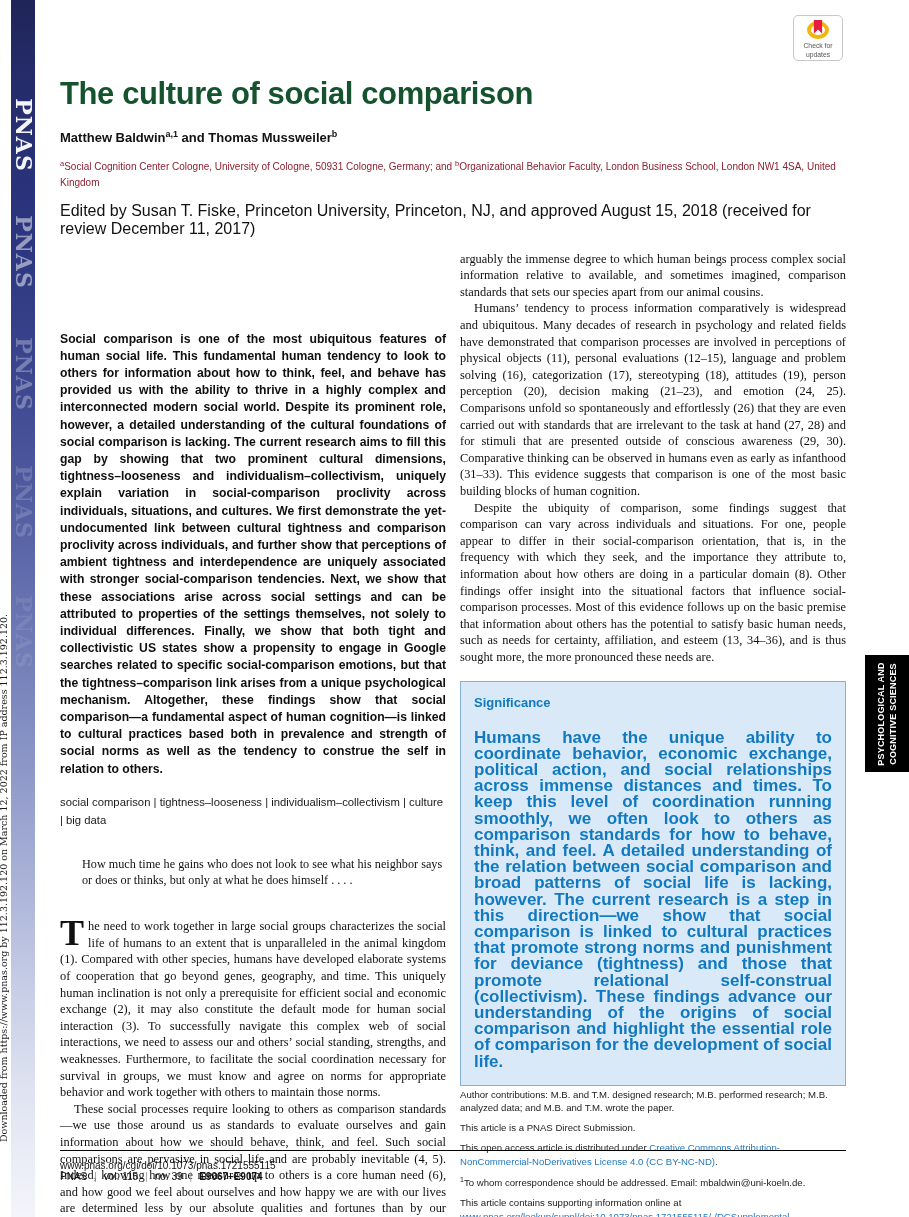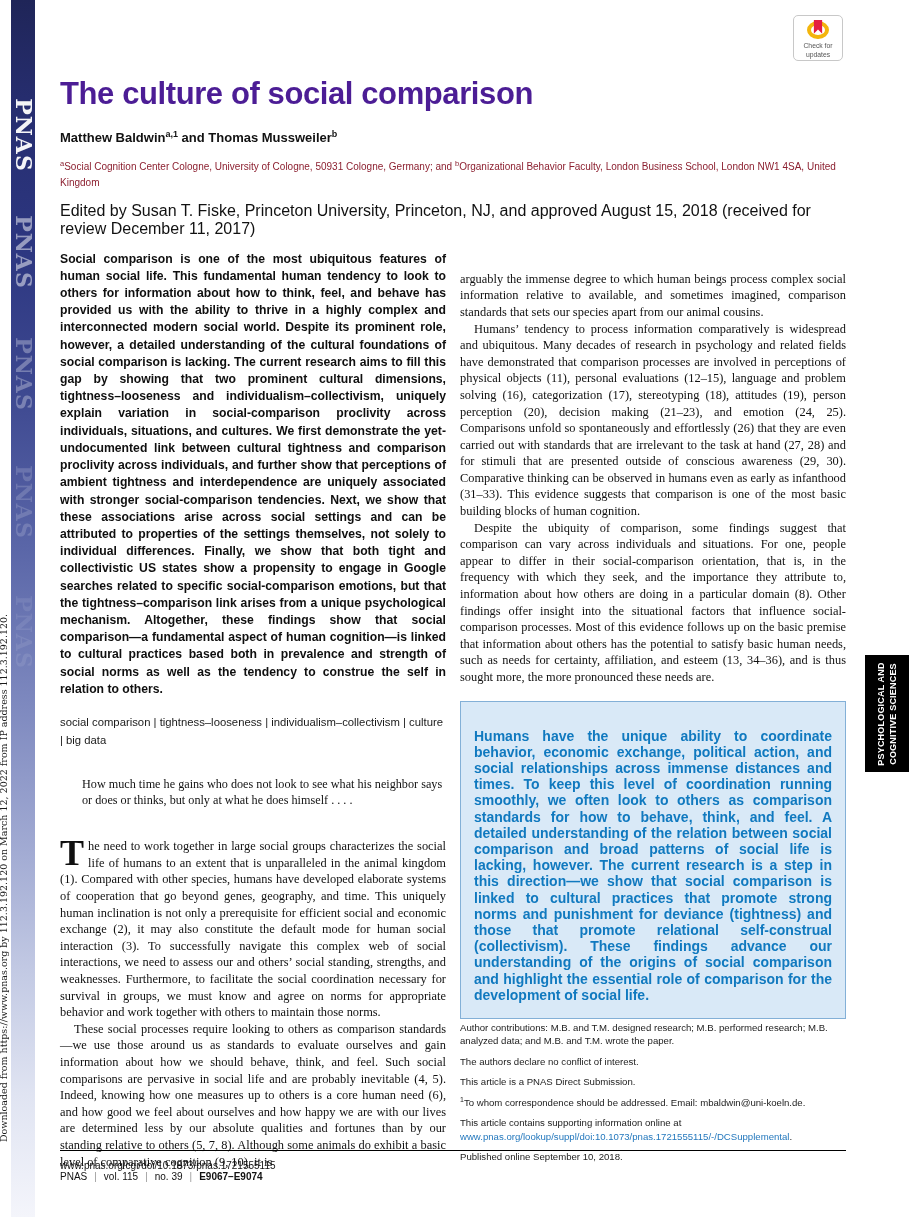--- a/index.html
+++ b/index.html
@@ -27,21 +27,21 @@
   
   .badge{position:absolute;top:15px;right:66px;width:50px;height:46px;border:1px solid #c8c8c8;border-radius:5px;
          background:#fff;display:flex;flex-direction:column;align-items:center;padding-top:5px;box-sizing:border-box;cursor:pointer;}
   .ring{width:14px;height:14px;border-radius:50%;border:4px solid #f3b50c;position:relative;}
   .bookmark{position:absolute;top:-5px;left:50%;transform:translateX(-50%);width:9px;height:14px;background:#e41d41;
             clip-path:polygon(0 0,100% 0,100% 100%,50% 68%,0 100%);}
   .badge-text{margin-top:3px;font-family:"Liberation Sans",sans-serif;font-size:6.8px;line-height:1.3;color:#555;text-align:center;}
 
   
   .content{position:absolute;left:60px;top:60px;width:786px;}
-  .title{font-family:"Liberation Sans",sans-serif;font-weight:bold;font-size:31px;letter-spacing:-.4px;margin:16px 0 0 0;color:#4c1d95;}
+  .title{font-family:"Liberation Sans",sans-serif;font-weight:bold;font-size:31px;letter-spacing:-.4px;margin:16px 0 0 0;color:#14532d;}
   .authors{font-family:"Liberation Sans",sans-serif;font-weight:bold;font-size:13px;margin-top:17px;}
   .authors sup{font-size:9px;}
   .affil{font-family:"Liberation Sans",sans-serif;font-size:10px;line-height:1.5;color:#8c2030;margin-top:13px;}
   .affil sup{font-size:7.5px;}
   .edited{font-family:"Liberation Sans",sans-serif;font-size:16px;color:#111;margin-top:12px;margin-bottom:13px;}
 
   .cols{display:flex;gap:14px;align-items:flex-end;}
   .col{width:386px;}
 
   .abstract{font-family:"Liberation Sans",sans-serif;font-weight:bold;font-size:12.2px;line-height:17.2px;
@@ -52,22 +52,22 @@
   .quote-attrib{text-align:right;margin-top:7px;font-size:12.2px;padding-right:2px;}
   .quote-attrib .src{font-style:italic;}
 
   .body-text{margin-top:30px;}
   .body-text p{font-size:12.4px;line-height:16.6px;text-align:justify;margin:0;color:#101010;}
   .body-text p.indent{text-indent:14px;}
   .dropcap{float:left;font-size:36px;line-height:27px;font-weight:bold;margin:2px 4px 0 0;}
 
   .sig-box{background:#d9e9f7;border:1px solid #83b0d7;padding:13px 13px 15px;box-sizing:border-box;margin-top:15px;}
   .sig-head{font-family:"Liberation Sans",sans-serif;font-weight:bold;font-size:13px;color:#1079bf;}
-  .sig-body{font-family:"Liberation Sans",sans-serif;font-weight:bold;font-size:14px;line-height:16.2px;
-            color:#1079bf;text-align:justify;margin-top:13px;}
+  .sig-body{font-family:"Liberation Sans",sans-serif;font-weight:bold;font-size:17px;line-height:16.2px;
+            color:#1079bf;text-align:justify;margin-top:20px;}
 
   .footnotes{padding-top:2px;font-family:"Liberation Sans",sans-serif;font-size:9.6px;
              line-height:1.38;color:#222;}
   .footnotes p{margin:0 0 7px 0;}
   .footnotes sup{font-size:7px;}
   .link{color:#2478bd;cursor:pointer;}
 
   .footer{position:absolute;left:60px;top:1150px;width:786px;border-top:1.5px solid #000;padding-top:9px;
           display:flex;justify-content:space-between;align-items:baseline;
           font-family:"Liberation Sans",sans-serif;font-size:10px;color:#111;flex-direction:column;}
@@ -136,27 +136,28 @@
       </div>
 
       <div class="col">
         <div class="body-text" style="margin-top:0">
           <p>arguably the immense degree to which human beings process complex social information relative to available, and sometimes imagined, comparison standards that sets our species apart from our animal cousins.</p>
           <p class="indent">Humans’ tendency to process information comparatively is widespread and ubiquitous. Many decades of research in psychology and related fields have demonstrated that comparison processes are involved in perceptions of physical objects (11), personal evaluations (12–15), language and problem solving (16), categorization (17), stereotyping (18), attitudes (19), person perception (20), decision making (21–23), and emotion (24, 25). Comparisons unfold so spontaneously and effortlessly (26) that they are even carried out with standards that are irrelevant to the task at hand (27, 28) and for stimuli that are presented outside of conscious awareness (29, 30). Comparative thinking can be observed in humans even as early as infanthood (31–33). This evidence suggests that comparison is one of the most basic building blocks of human cognition.</p>
           <p class="indent">Despite the ubiquity of comparison, some findings suggest that comparison can vary across individuals and situations. For one, people appear to differ in their social-comparison orientation, that is, in the frequency with which they seek, and the importance they attribute to, information about how others are doing in a particular domain (8). Other findings offer insight into the situational factors that influence social-comparison processes. Most of this evidence follows up on the basic premise that information about others has the potential to satisfy basic human needs, such as needs for certainty, affiliation, and esteem (13, 34–36), and is thus sought more, the more pronounced these needs are.</p>
         </div>
 
         <div class="sig-box">
+          <div class="sig-head">Significance</div>
           <div class="sig-body">Humans have the unique ability to coordinate behavior, economic exchange, political action, and social relationships across immense distances and times. To keep this level of coordination running smoothly, we often look to others as comparison standards for how to behave, think, and feel. A detailed understanding of the relation between social comparison and broad patterns of social life is lacking, however. The current research is a step in this direction—we show that social comparison is linked to cultural practices that promote strong norms and punishment for deviance (tightness) and those that promote relational self-construal (collectivism). These findings advance our understanding of the origins of social comparison and highlight the essential role of comparison for the development of social life.</div>
         </div>
 
         <div class="footnotes">
           <p>Author contributions: M.B. and T.M. designed research; M.B. performed research; M.B. analyzed data; and M.B. and T.M. wrote the paper.</p>
-          <p>The authors declare no conflict of interest.</p>
           <p>This article is a PNAS Direct Submission.</p>
+          <p><span>This open access article is distributed under </span><span class="link">Creative Commons Attribution-NonCommercial-NoDerivatives License 4.0 (CC BY-NC-ND)</span><span>.</span></p>
           <p><sup>1</sup><span>To whom correspondence should be addressed. Email: mbaldwin@uni-koeln.de.</span></p>
           <p><span>This article contains supporting information online at </span><span class="link">www.pnas.org/lookup/suppl/doi:10.1073/pnas.1721555115/-/DCSupplemental</span><span>.</span></p>
           <p>Published online September 10, 2018.</p>
         </div>
       </div>
     </div>
   </div>
 
   <div class="footer">
     <span class="link" style="color:#111">www.pnas.org/cgi/doi/10.1073/pnas.1721555115</span>

